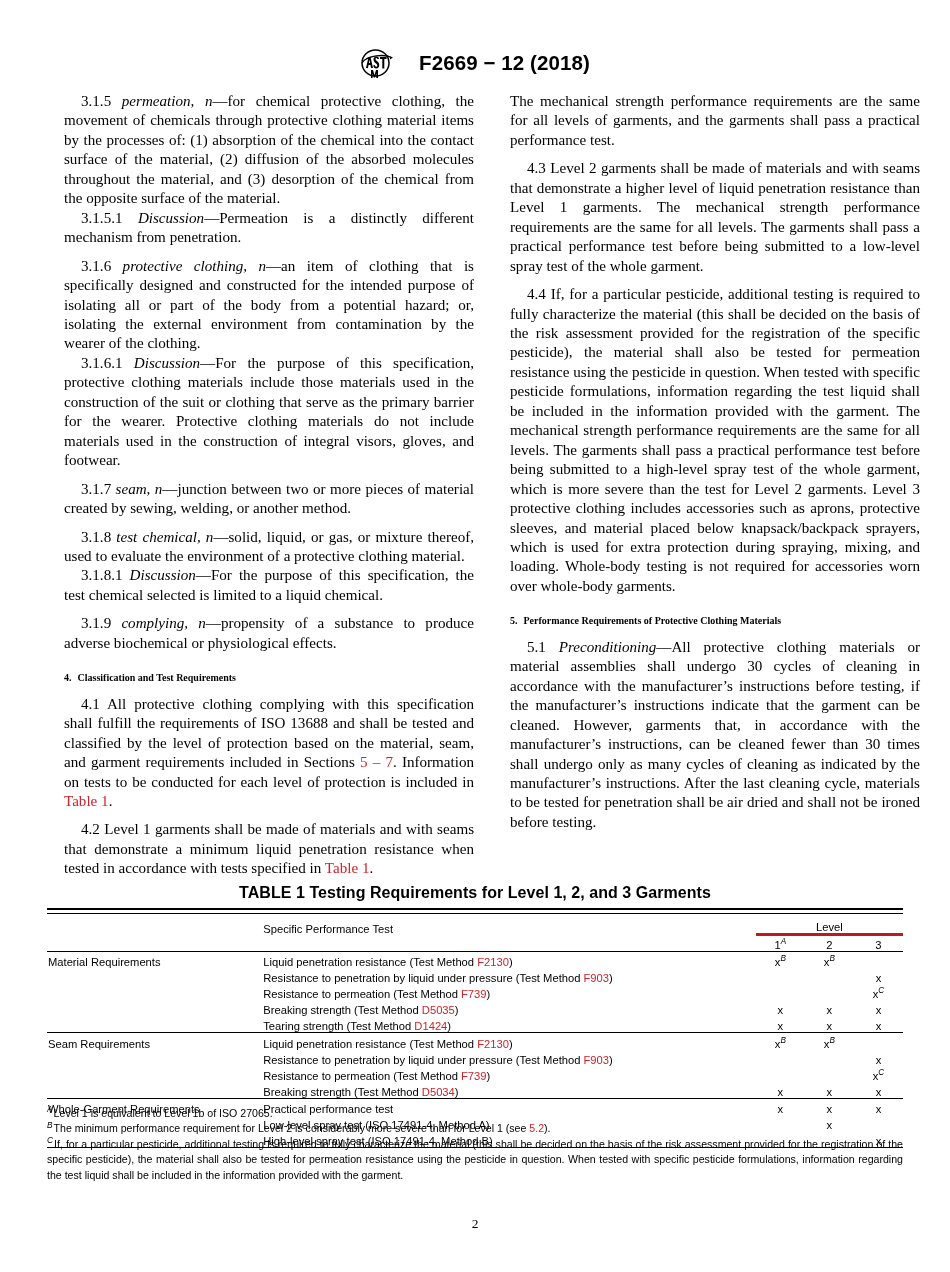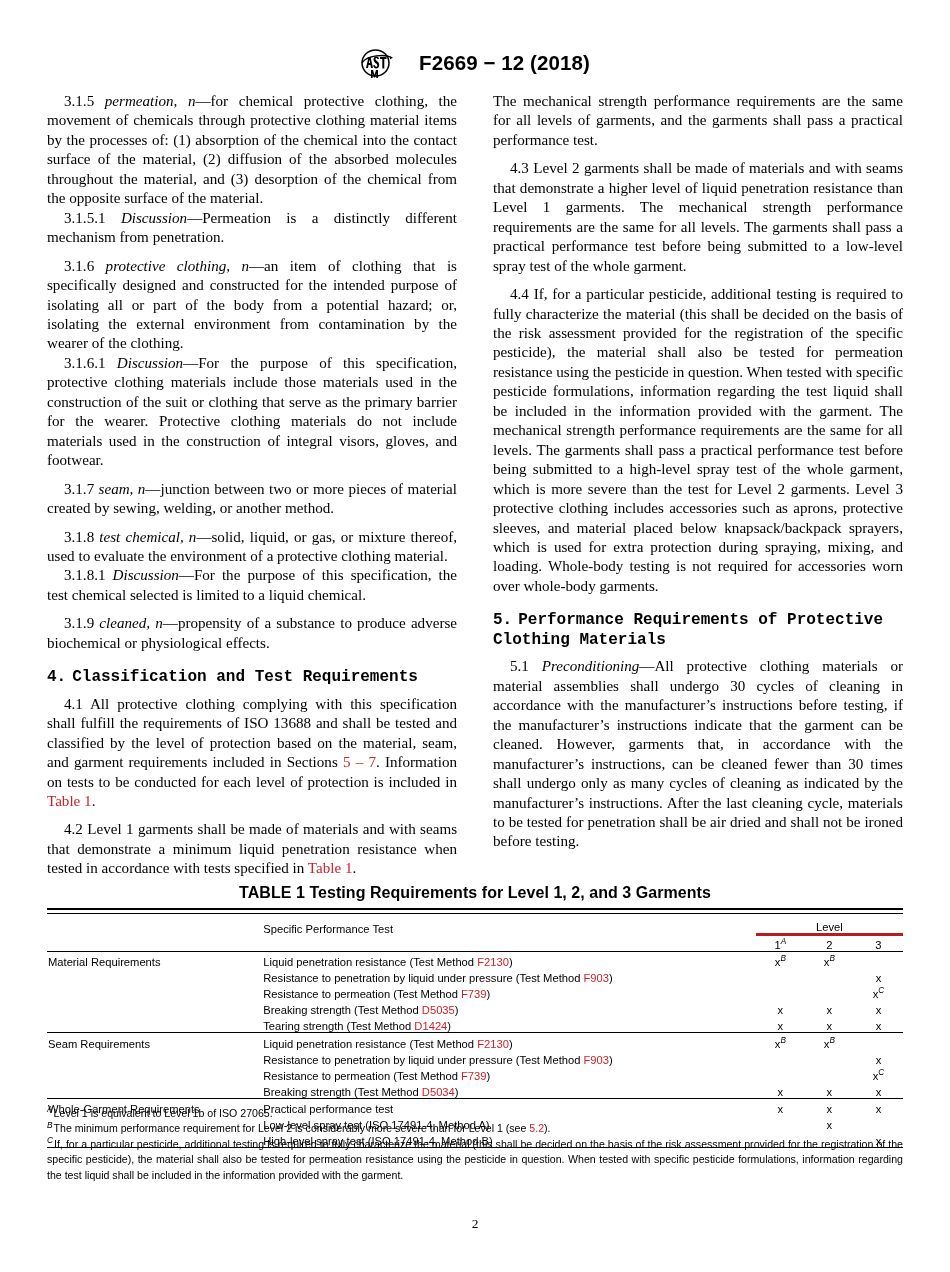--- a/index.html
+++ b/index.html
@@ -44,21 +44,21 @@
     font-size: 20.5px;
     letter-spacing: 0.1px;
     color: #000;
     white-space: nowrap;
   }
 
   
   .columns {
     position: absolute;
     top: 92px;
-    left: 47px;
+    left: 64px;
     width: 856px;
     display: flex;
     gap: 36px;
   }
   .col {
     width: 410px;
   }
   p.para {
     margin: 0 0 0 0;
     font-size: 15.1px;
@@ -70,23 +70,23 @@
   p.para.indent {
     text-indent: 17px;
   }
   p.gap {
     margin-top: 9px;
   }
   .it { font-style: italic; }
   .lnk { color: #cc2229; }
   h3.sect {
     margin: 15px 0 7px 0;
-    font-family: Liberation Mono, monospace;
+    font-family: Liberation Serif, serif;
     font-weight: bold;
-    font-size: 16px;
+    font-size: 10px;
     line-height: 19.5px;
     text-align: left;
   }
   h3.sect .num { margin-right: 6px; }
 
   
   .table-wrap {
     position: absolute;
     top: 884px;
     left: 47px;
@@ -224,21 +224,21 @@
       <p class="para indent gap"><span>3.1.6</span> <span class="it">protective clothing, n</span><span>—an item of clothing that is specifically designed and constructed for the intended purpose of isolating all or part of the body from a potential hazard; or, isolating the external environment from contamination by the wearer of the clothing.</span></p>
 
       <p class="para indent"><span>3.1.6.1</span> <span class="it">Discussion</span><span>—For the purpose of this specification, protective clothing materials include those materials used in the construction of the suit or clothing that serve as the primary barrier for the wearer. Protective clothing materials do not include materials used in the construction of integral visors, gloves, and footwear.</span></p>
 
       <p class="para indent gap"><span>3.1.7</span> <span class="it">seam, n</span><span>—junction between two or more pieces of material created by sewing, welding, or another method.</span></p>
 
       <p class="para indent gap"><span>3.1.8</span> <span class="it">test chemical, n</span><span>—solid, liquid, or gas, or mixture thereof, used to evaluate the environment of a protective clothing material.</span></p>
 
       <p class="para indent"><span>3.1.8.1</span> <span class="it">Discussion</span><span>—For the purpose of this specification, the test chemical selected is limited to a liquid chemical.</span></p>
 
-      <p class="para indent gap"><span>3.1.9</span> <span class="it">cleaned, n</span><span>—propensity of a substance to produce adverse biochemical or physiological effects.</span></p>
+      <p class="para indent gap"><span>3.1.9</span> <span class="it">complying, n</span><span>—propensity of a substance to produce adverse biochemical or physiological effects.</span></p>
 
       <h3 class="sect"><span class="num">4.</span><span>Classification and Test Requirements</span></h3>
 
       <p class="para indent"><span>4.1  All protective clothing complying with this specification shall fulfill the requirements of ISO 13688 and shall be tested and classified by the level of protection based on the material, seam, and garment requirements included in Sections </span><span class="lnk">5 – 7</span><span>. Information on tests to be conducted for each level of protection is included in </span><span class="lnk">Table 1</span><span>.</span></p>
 
       <p class="para indent gap"><span>4.2  Level 1 garments shall be made of materials and with seams that demonstrate a minimum liquid penetration resistance when tested in accordance with tests specified in </span><span class="lnk">Table 1</span><span>.</span></p>
 
     </div>
 
     <div class="col">

